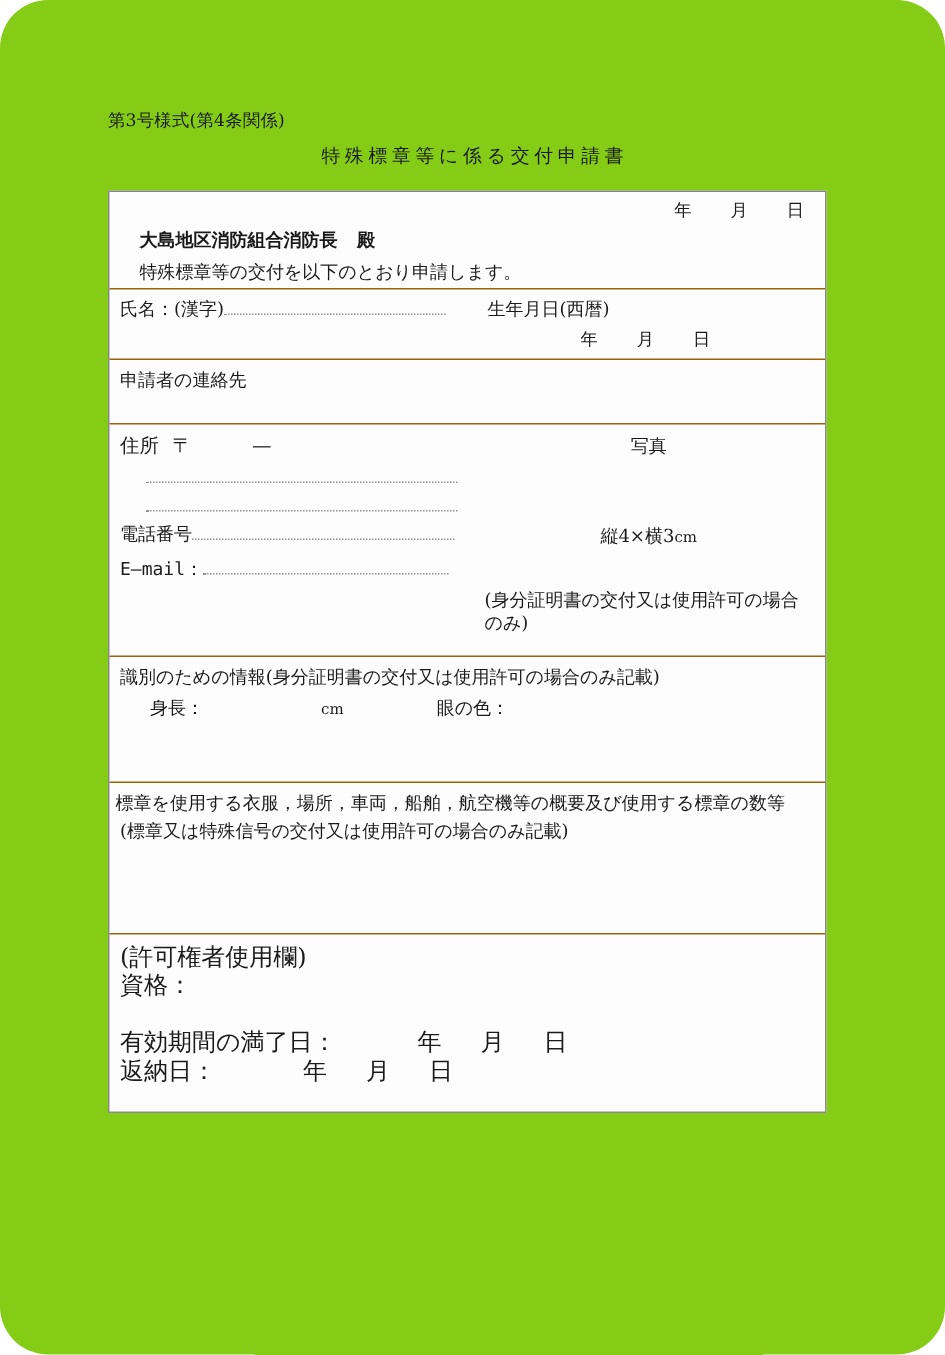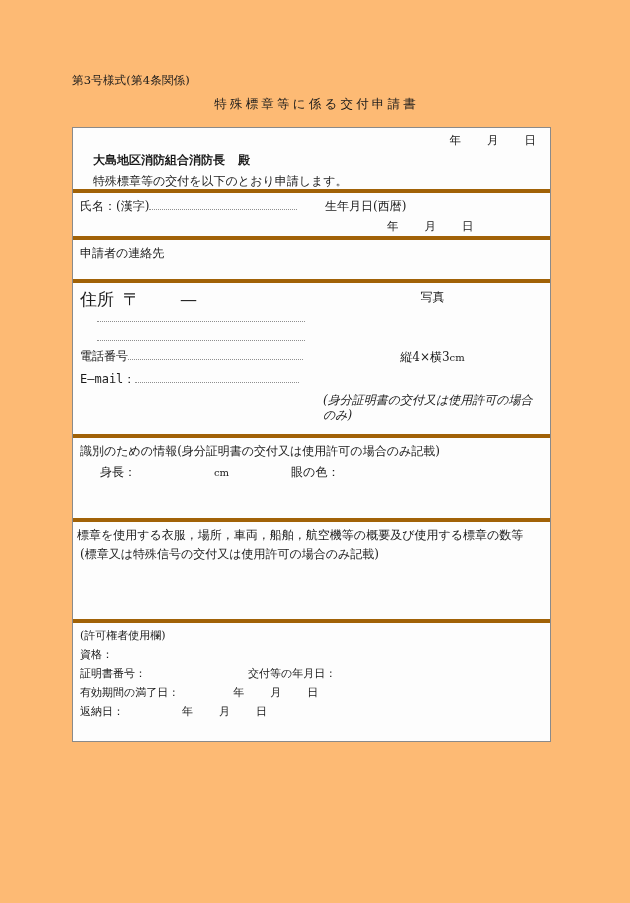--- a/index.html
+++ b/index.html
@@ -12,21 +12,22 @@
     height: 903px;
     position: relative;
     font-family: "DejaVu Serif", "Liberation Serif", serif;
     color: #1a1a1a;
     overflow: hidden;
   }
 
   .page {
     position: absolute;
     inset: 0;
-    background: #fdba74;
+    background: #84cc16;
+    border-radius: 32px;
   }
 
   
   .form-code {
     position: absolute;
     left: 72px;
     top: 73px;
     font-size: 11.5px;
     letter-spacing: 0.2px;
     white-space: nowrap;
@@ -48,21 +49,21 @@
     position: absolute;
     left: 72px;
     top: 127px;
     width: 479px;
     border: 1px solid #8a8a8a;
     box-sizing: border-box;
     background: #fdfdfd;
   }
   .row {
     position: relative;
-    border-bottom: 4px solid #a16207;
+    border-bottom: 1px solid #a16207;
     box-sizing: border-box;
   }
   .row.last { border-bottom: none; }
 
   .split {
     display: flex;
     align-items: flex-start;
   }
   .col-left {
     width: 242px;
@@ -157,21 +158,21 @@
     font-size: 12px;
     white-space: nowrap;
   }
 
   
   .addr-row { height: 155px; }
   .addr-head {
     position: absolute;
     left: 7px;
     top: 5px;
-    font-size: 17px;
+    font-size: 13px;
     white-space: nowrap;
   }
   .addr-head .s1 { display: inline-block; width: 9px; }
   .addr-head .s2 { display: inline-block; width: 40px; }
   .addr-dot-line {
     position: absolute;
     left: 24px;
     width: 208px;
     border-bottom: 1.5px dotted #8f8f8f;
     height: 0;
@@ -217,21 +218,20 @@
     font-size: 12px;
   }
   .photo-size .unit { font-size: 10px; }
   .photo-note {
     position: absolute;
     left: 8px;
     right: 8px;
     top: 110px;
     font-size: 12px;
     line-height: 1.25;
-    font-style: italic;
   }
 
   
   .ident-row { height: 84px; }
   .ident-head {
     position: absolute;
     left: 7px;
     top: 5px;
     font-size: 12px;
     white-space: nowrap;
@@ -272,21 +272,21 @@
     top: 24px;
     font-size: 12px;
     white-space: nowrap;
   }
 
   
   .official-row { height: 118px; }
   .off-line {
     position: absolute;
     left: 7px;
-    font-size: 11px;
+    font-size: 16px;
     white-space: nowrap;
   }
   .off-1 { top: 5px; }
   .off-2 { top: 24px; }
   .off-3 { top: 43px; }
   .off-4 { top: 62px; }
   .off-5 { top: 81px; }
   .cert-no-val { display: inline-block; width: 102px; }
   .exp-val { display: inline-block; width: 54px; }
   .ymd-gap { display: inline-block; width: 26px; }
@@ -364,23 +364,20 @@
     </div>
 
     <div class="row usage-row">
       <div class="usage-l1">標章を使用する衣服，場所，車両，船舶，航空機等の概要及び使用する標章の数等</div>
       <div class="usage-l2">(標章又は特殊信号の交付又は使用許可の場合のみ記載)</div>
     </div>
 
     <div class="row official-row last">
       <div class="off-line off-1">(許可権者使用欄)</div>
       <div class="off-line off-2">資格：</div>
-      <div class="off-line off-3">
-        <span>証明書番号：</span><span class="cert-no-val"></span><span>交付等の年月日：</span>
-      </div>
       <div class="off-line off-4">
         <span>有効期間の満了日：</span><span class="exp-val"></span><span>年</span><span class="ymd-gap"></span><span>月</span><span class="ymd-gap"></span><span>日</span>
       </div>
       <div class="off-line off-5">
         <span>返納日：</span><span class="ret-val"></span><span>年</span><span class="ymd-gap"></span><span>月</span><span class="ymd-gap"></span><span>日</span>
       </div>
     </div>
 
   </div>
 </div>

